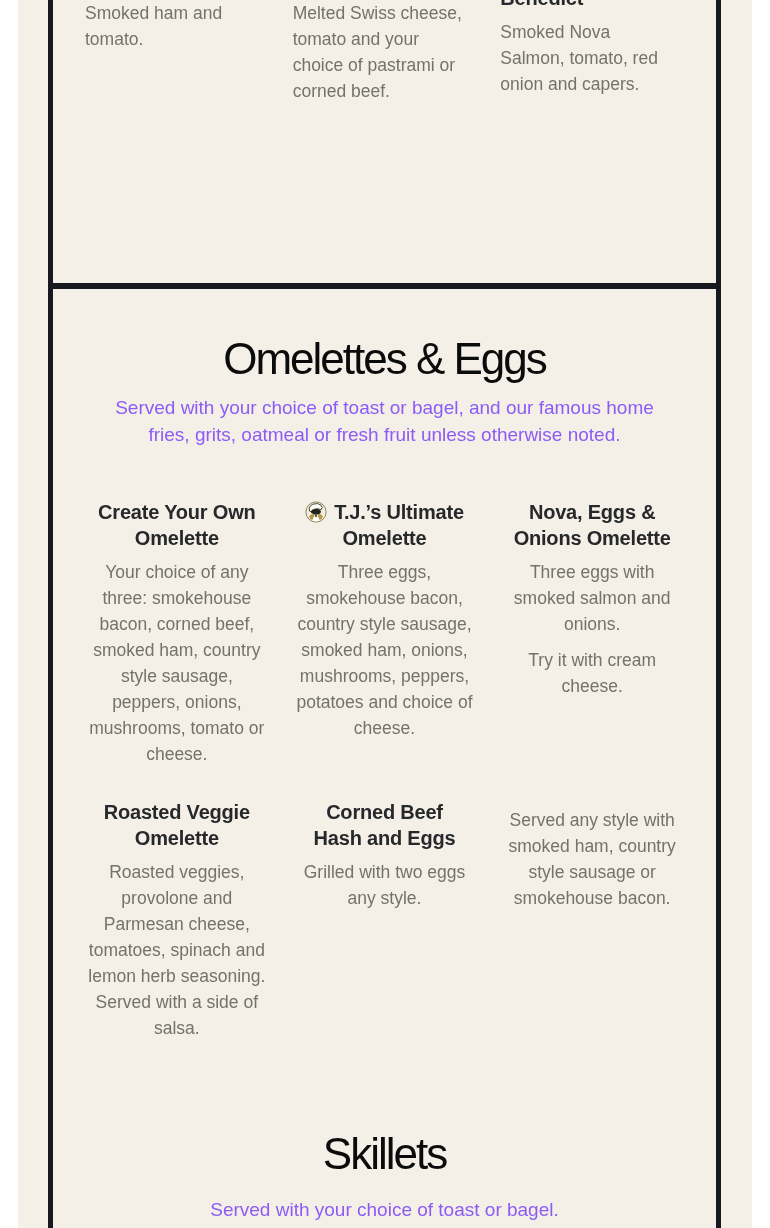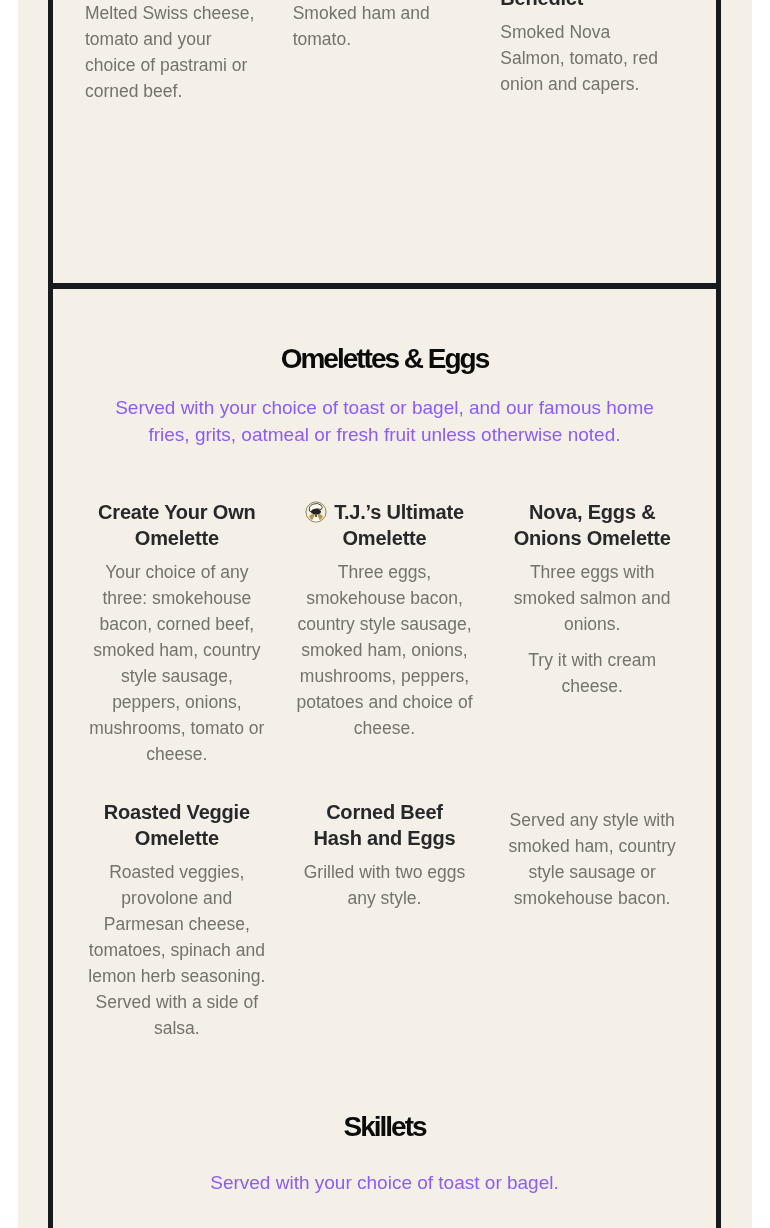--- a/index.html
+++ b/index.html
@@ -49,60 +49,60 @@
   .item p.note { font-style:italic; margin-top:10px; }
   .item.shift-up { margin-top:-15px; }
   .item.no-heading p { margin-top:0; }
 
   
   .section-main { }
   .sec-pad-top { padding-top:48px; }
   .section-title {
     margin:0;
     text-align:center;
-    font-size:28px; line-height:44px; font-weight:700;
+    font-size:44px; line-height:44px; font-weight:400;
     letter-spacing:-2px;
     color:#0b0b0b;
   }
   .section-sub {
     margin:13px auto 0;
     text-align:center;
     font-size:19px; line-height:27px;
     color:#8b5cf6;
     white-space:pre-line;
   }
   .grid-row { margin-top:51px;text-align:center; }
-  .skillets-title { margin-top:64px; }
+  .skillets-title { margin-top:91px; }
   .skillets-sub { margin-top:20px; }
   .bottom-divider { margin-top:33px; }
 
   
   .mascot {
     display:inline-block; width:22px; height:22px;
     vertical-align:-4px; margin-right:7px;
   }
   .mascot svg { display:block; width:22px; height:22px; }
 </style>
 </head>
 <body>
 
 <div class="page-panel">
   <div class="menu-box">
 
     <div class="section-top">
       <div class="items-grid">
         <div class="item no-heading">
+          <p>Smoked ham and
+tomato.</p>
+        </div>
+        <div class="item no-heading">
           <p>Melted Swiss cheese,
 tomato and your
 choice of pastrami or
 corned beef.</p>
-        </div>
-        <div class="item no-heading">
-          <p>Smoked ham and
-tomato.</p>
         </div>
         <div class="item shift-up">
           <h3>Benedict</h3>
           <p>Smoked Nova
 Salmon, tomato, red
 onion and capers.</p>
         </div>
       </div>
     </div>
 

